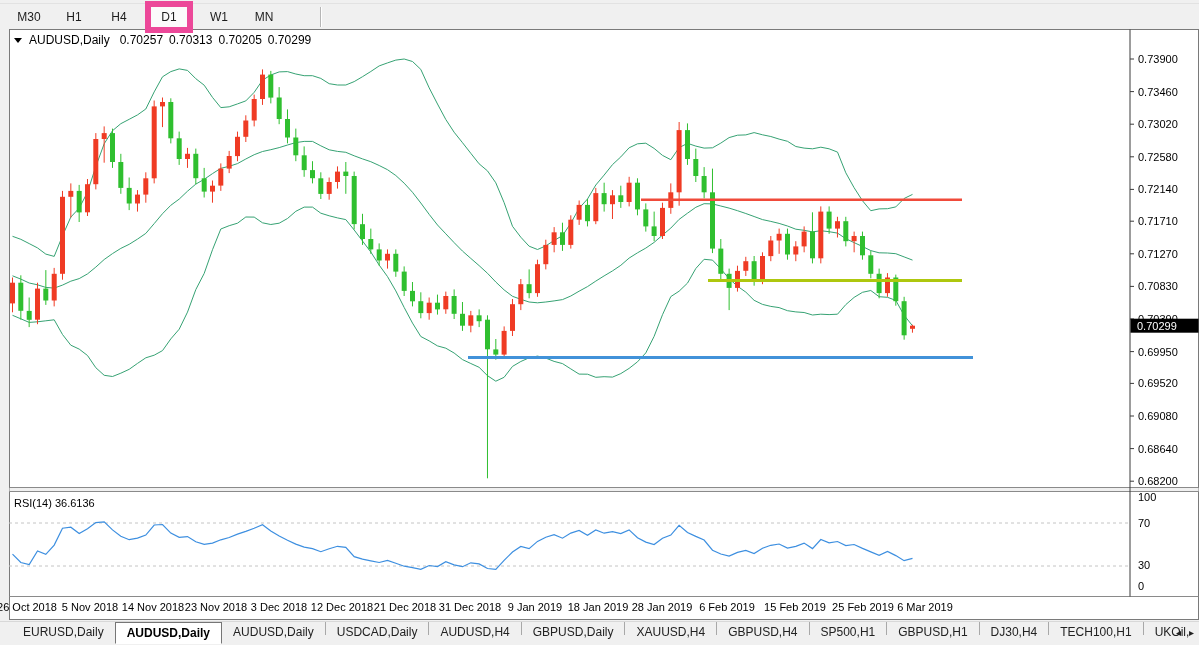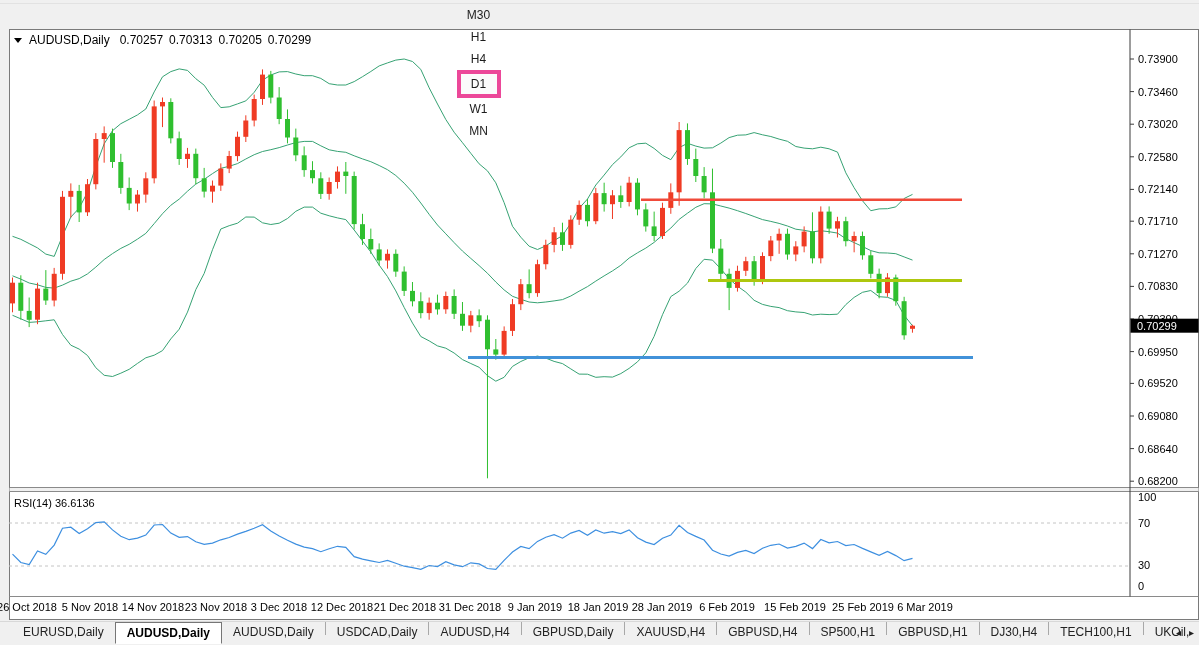--- a/index.html
+++ b/index.html
@@ -3,23 +3,23 @@
 <meta charset="utf-8">
 <style>
   html,body{margin:0;padding:0;}
   body{
     width:1199px;height:645px;position:relative;overflow:hidden;
     background:#f0f0f0;
     font-family:"Liberation Sans","DejaVu Sans",sans-serif;
     -webkit-font-smoothing:antialiased;
   }
   #top-strip{position:absolute;left:0;top:0;width:1199px;height:3px;background:#f0f0f0;border-bottom:1px solid #e2e2e2;}
-  #toolbar{position:absolute;left:0;top:4px;width:964px;height:25px;background:#f0f0f0;display:flex;align-items:center;box-sizing:border-box;z-index:5;flex-direction:column;}
+  #toolbar{position:absolute;left:0;top:4px;width:964px;height:25px;background:#f0f0f0;display:flex;align-items:center;padding-left:10px;box-sizing:border-box;z-index:5;}
   .tf-btn{min-width:26px;text-align:center;font-size:12px;color:#1c1c1c;padding:3px 5px;margin-right:7px;border:1px solid transparent;cursor:default;}
-  .tf-btn.active{background:#fbfbfb;border:4px solid #ec4899;}
+  .tf-btn.active{background:#fbfbfb;border:6px solid #ec4899;}
   .tb-sep{width:1px;height:20px;background:#b6b6b6;border-right:1px solid #fff;margin-left:30px;}
   #chart-svg{position:absolute;left:0;top:0;z-index:1;}
   svg text{font-family:"Liberation Sans","DejaVu Sans",sans-serif;fill:#000;}
   .ax{font-size:11px;}
   .ttl{font-size:12px;}
   #tabbar{position:absolute;left:0;top:621px;width:1199px;height:24px;background:#f0f0f0;display:flex;align-items:flex-start;padding-left:12px;box-sizing:border-box;z-index:5;border-top:1px solid #d8d8d8;}
   .tab{font-size:12px;color:#222;padding:3px 11px;white-space:nowrap;cursor:default;}
   .tab.active{background:#ffffff;border:1px solid #767676;border-bottom:1px solid #ffffff;font-weight:bold;color:#000;}
   .tab-sep{width:1px;height:13px;background:#a8a8a8;flex:0 0 1px;}
   .scrollarrs{position:absolute;right:5px;top:6px;display:flex;gap:8px;z-index:6;}

